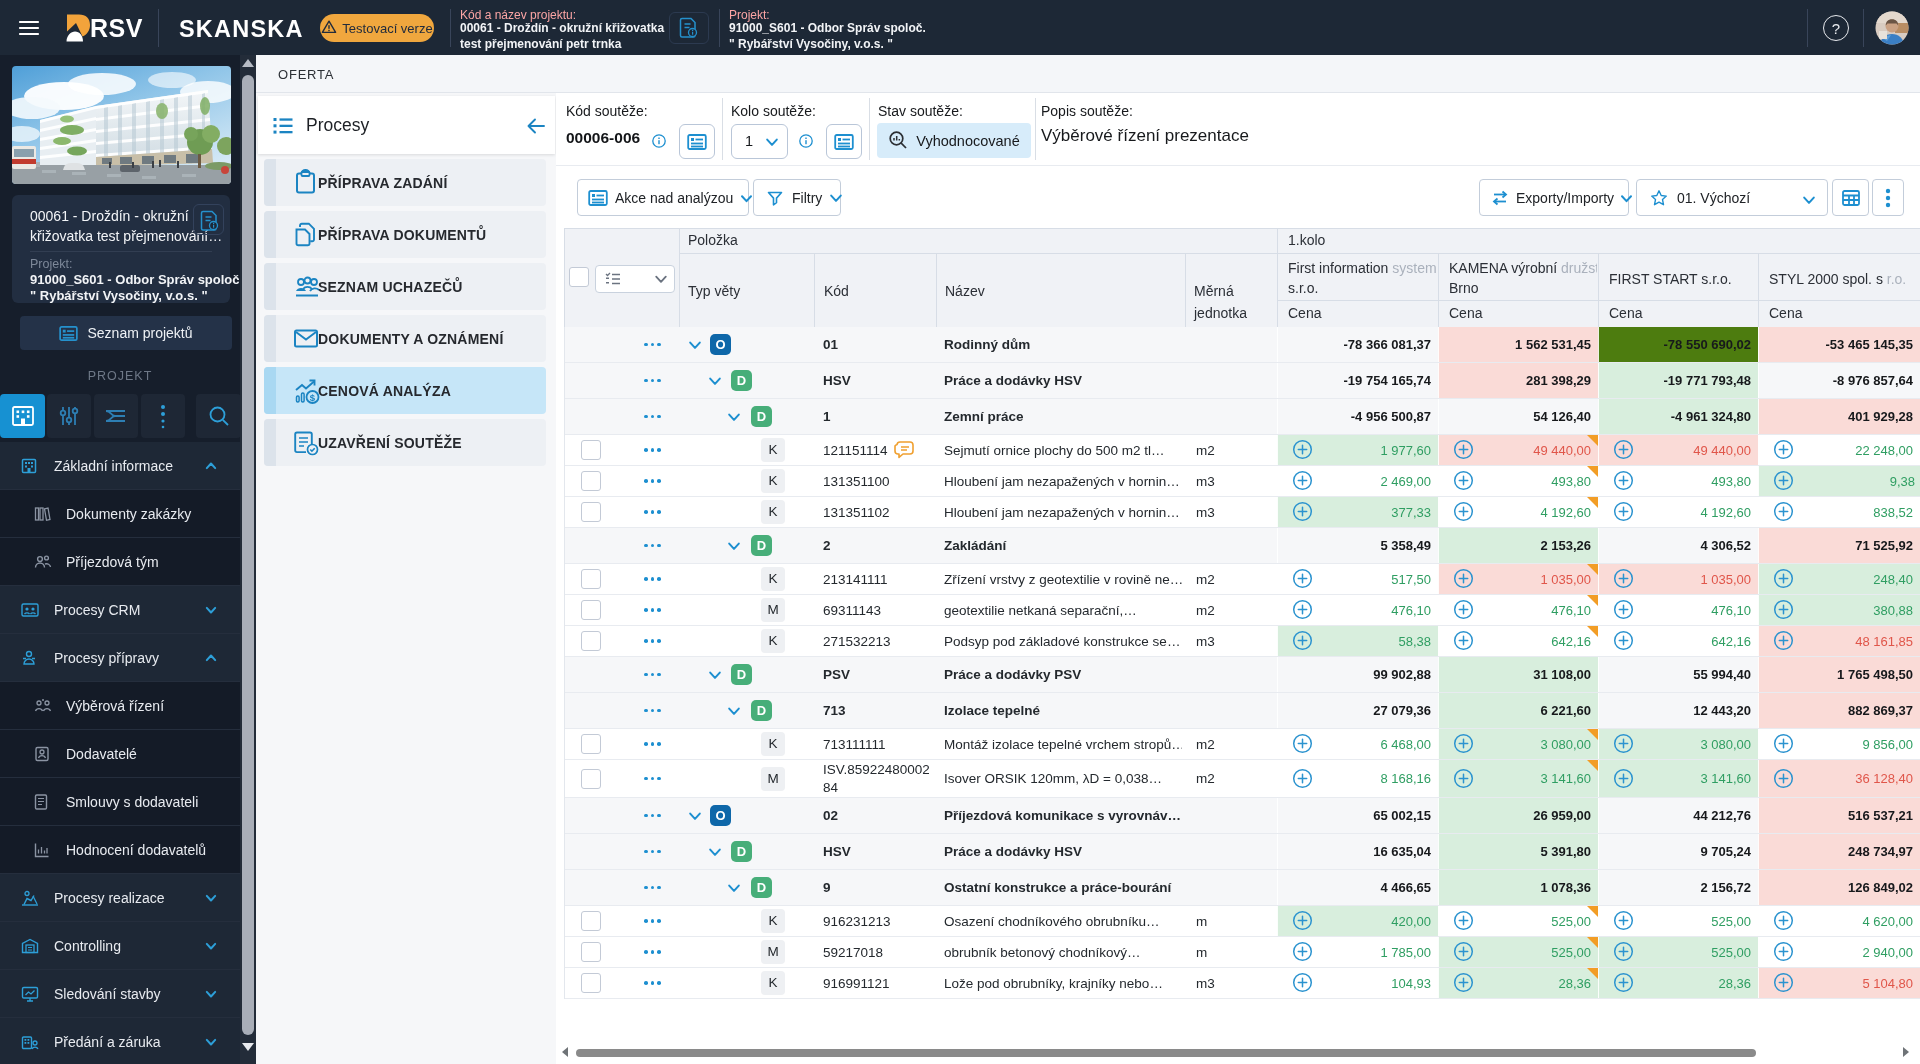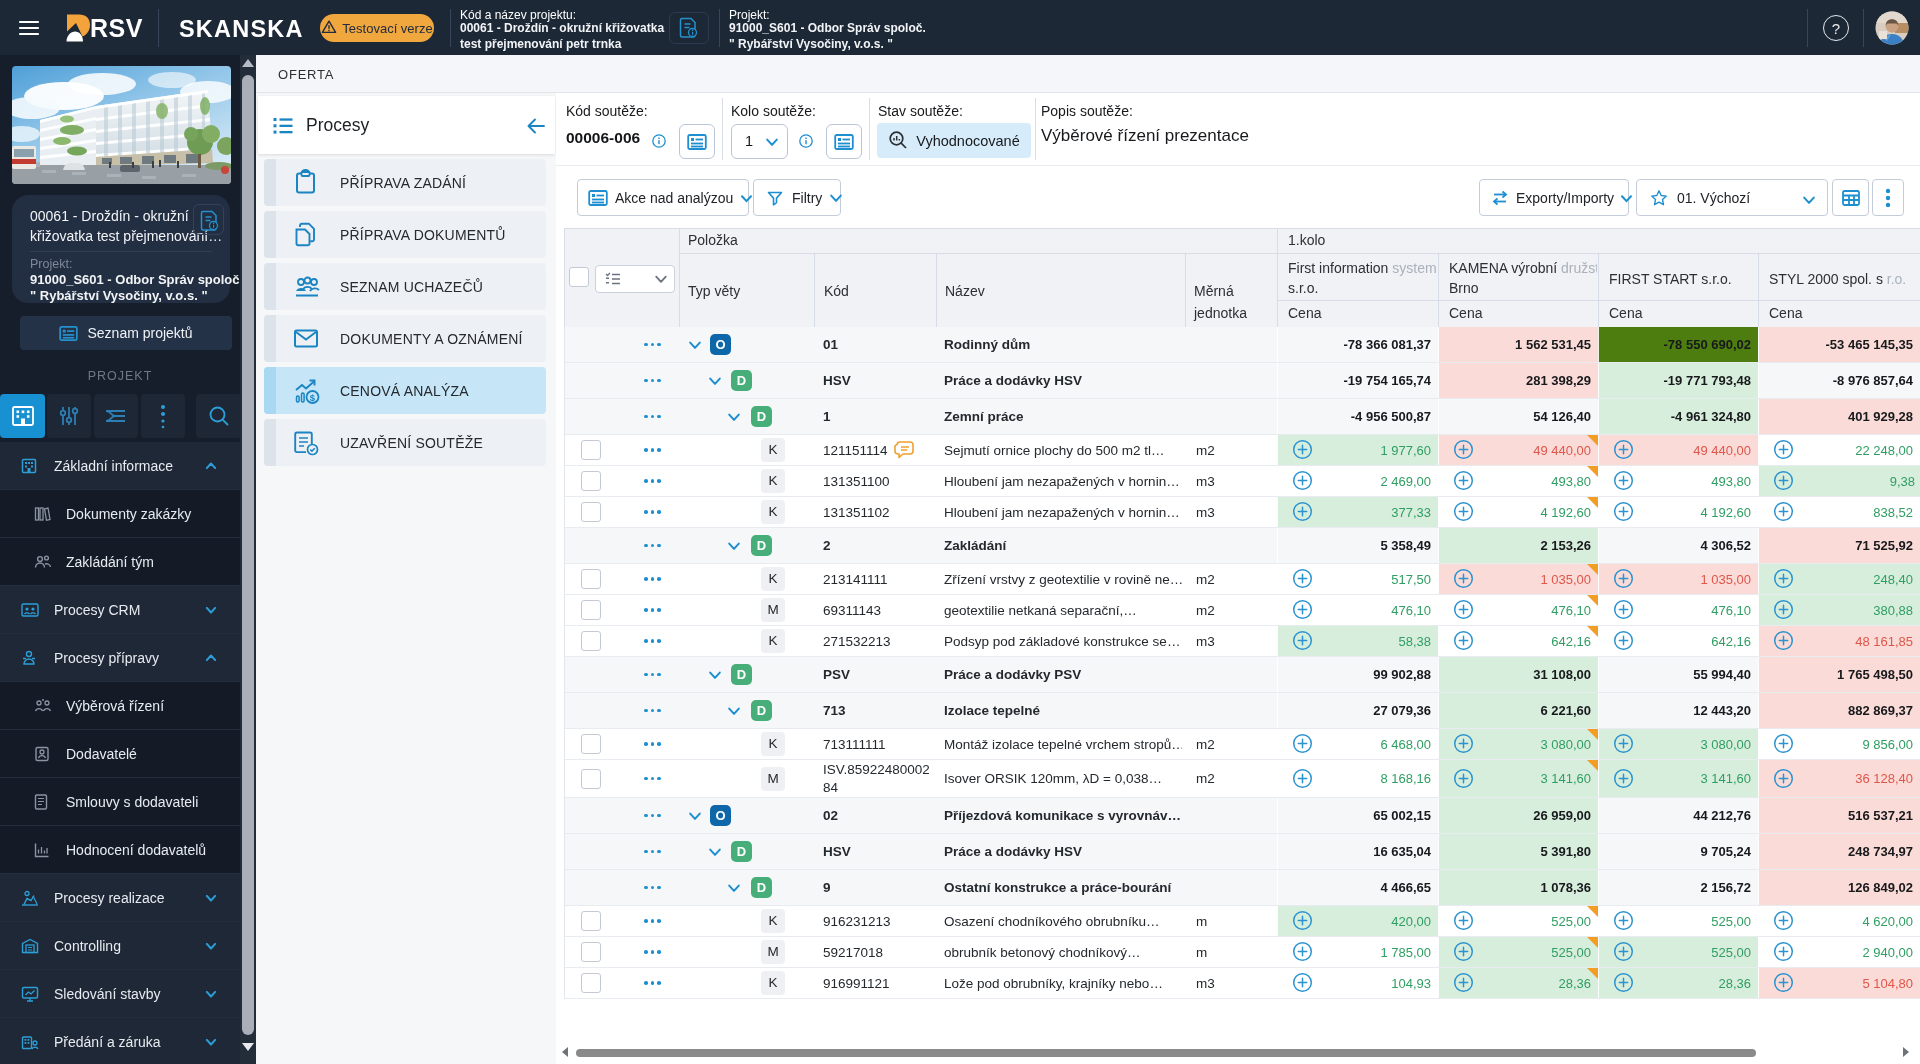--- a/index.html
+++ b/index.html
@@ -1,45 +1,45 @@
 <!DOCTYPE html>
 <html><head><meta charset="utf-8"><title>RSV</title><style>
 *{margin:0;padding:0;box-sizing:border-box;}
 html,body{width:1920px;height:1064px;overflow:hidden;font-family:"Liberation Sans",sans-serif;background:#fff;}
 .abs{position:absolute;}
 
 #topbar{position:absolute;left:0;top:0;width:1920px;height:55px;background:#1d2836;}
 .tb-divider{position:absolute;top:9px;height:38px;width:1px;background:#39455a;}
-.tb-label{position:absolute;font-size:12px;color:#ffffff;top:8px;}
+.tb-label{position:absolute;font-size:12px;color:#fca5a5;top:8px;}
 .tb-line{position:absolute;font-size:12px;font-weight:bold;color:#f2f4f7;white-space:nowrap;}
 
 #sidebar{position:absolute;left:0;top:55px;width:256px;height:1009px;background:#161e2b;}
 #photo{position:absolute;left:12px;top:11px;width:219px;height:118px;border-radius:4px;overflow:hidden;}
-#projpanel{position:absolute;left:12px;top:140px;width:218px;height:108px;background:#222e41;border-radius:16px;}
+#projpanel{position:absolute;left:12px;top:140px;width:218px;height:108px;background:#222e41;border-radius:6px;}
 #seznambtn{position:absolute;left:20px;top:261px;width:212px;height:34px;background:#243248;border-radius:4px;color:#eef1f5;font-size:14px;}
 .projlabel{color:#7d8899;font-size:12.5px;}
 .projline{color:#f2f4f7;font-size:13.5px;font-weight:bold;white-space:nowrap;}
 #projekt-title{position:absolute;left:0;top:314px;width:240px;text-align:center;color:#6e7887;font-size:12.5px;letter-spacing:1px;}
 .pbtn{position:absolute;top:339px;height:44px;border-radius:4px;background:#1e2735;display:flex;align-items:center;justify-content:center;}
 .navrow{position:absolute;left:0;width:240px;height:48px;border-bottom:1px solid #252e3d;display:flex;align-items:center;}
 .navrow.parent{background:#1e2836;}
 .navrow.sub{background:#141b27;}
 .navtext{color:#e8ebf0;font-size:14px;white-space:nowrap;}
 .navchev{position:absolute;right:22px;top:17px;}
 
 #sscroll{position:absolute;left:240px;top:55px;width:16px;height:1009px;background:#232c39;}
 
 #oferta{position:absolute;left:256px;top:55px;width:1664px;height:38px;background:#f4f6f9;border-bottom:1px solid #e1e5eb;}
 #oferta span{position:absolute;left:22px;top:12px;font-size:13px;color:#2c3036;letter-spacing:0.8px;}
 
 #menucol{position:absolute;left:256px;top:93px;width:300px;height:971px;background:#f6f7f9;}
 #procheader{position:absolute;left:2px;top:3px;width:297px;height:58px;background:#fff;box-shadow:0 1px 3px rgba(0,0,0,0.12);}
 .mitem{position:absolute;left:8px;width:282px;height:47px;background:#edf0f4;border-radius:4px;overflow:hidden;}
 .mitem .strip{position:absolute;left:0;top:0;width:12px;height:47px;background:#dce3eb;}
-.mitem .mtext{position:absolute;left:76px;top:16px;font-size:14px;color:#26292e;letter-spacing:0.2px;white-space:nowrap;}
+.mitem .mtext{position:absolute;left:54px;top:16px;font-size:14px;color:#26292e;letter-spacing:0.2px;white-space:nowrap;font-weight:bold;}
 .mitem .micon{position:absolute;left:28px;top:10px;}
 .mitem.active{background:#c6e6f8;}
 .mitem.active .strip{background:#a9d8f2;}
 
 #content{position:absolute;left:556px;top:93px;width:1364px;height:971px;background:#fff;}
 .flabel{position:absolute;top:10px;font-size:14px;color:#17191c;}
 .fdivider{position:absolute;top:5px;height:62px;width:1px;background:#d9dee5;}
 .iconbtn{position:absolute;width:36px;height:35px;border:1px solid #b9c6d8;border-radius:6px;display:flex;align-items:center;justify-content:center;background:#fff;}
 .toolbtn{position:absolute;top:86px;height:37px;border:1px solid #c3cdda;border-radius:4px;background:#fff;display:flex;align-items:center;font-size:14px;color:#202327;white-space:nowrap;}
 
@@ -304,21 +304,21 @@
         </svg></span>
       <span class="navtext" style="position:absolute;left:66px;top:16px;">Dokumenty zakázky</span>
     </div>
     <div class="navrow sub" style="top:483px;">
       <span style="position:absolute;left:33px;top:15px;"><svg width="20" height="18" viewBox="0 0 20 18" style="">
           <circle cx="7" cy="6" r="2.4" fill="none" stroke="#8b94a3" stroke-width="1.4"></circle>
           <circle cx="13.5" cy="5" r="1.9" fill="none" stroke="#8b94a3" stroke-width="1.4"></circle>
           <path d="M2.5,14.5 a4.5,4.5 0 0 1 9,0" fill="none" stroke="#8b94a3" stroke-width="1.4"></path>
           <path d="M12,11 a4,3.6 0 0 1 5.5,3" fill="none" stroke="#8b94a3" stroke-width="1.4"></path>
         </svg></span>
-      <span class="navtext" style="position:absolute;left:66px;top:16px;">Zakládání tým</span>
+      <span class="navtext" style="position:absolute;left:66px;top:16px;">Příjezdová tým</span>
     </div>
     <div class="navrow parent" style="top:531px;">
       <span style="position:absolute;left:20px;top:15px;"><svg width="20" height="18" viewBox="0 0 20 18" style="">
           <rect x="2" y="3" width="16" height="12" rx="1.5" fill="none" stroke="#2d9fd8" stroke-width="1.4"></rect>
           <circle cx="7" cy="8" r="1.6" fill="#2d9fd8"></circle>
           <circle cx="13" cy="8" r="1.6" fill="#2d9fd8"></circle>
           <path d="M4.5,13 a3,2.5 0 0 1 5,0 M10.5,13 a3,2.5 0 0 1 5,0" fill="none" stroke="#2d9fd8" stroke-width="1.3"></path>
         </svg></span>
       <span class="navtext" style="position:absolute;left:54px;top:16px;">Procesy CRM</span>
       <span class="navchev"><svg width="14" height="14" viewBox="0 0 14 14" style="">

